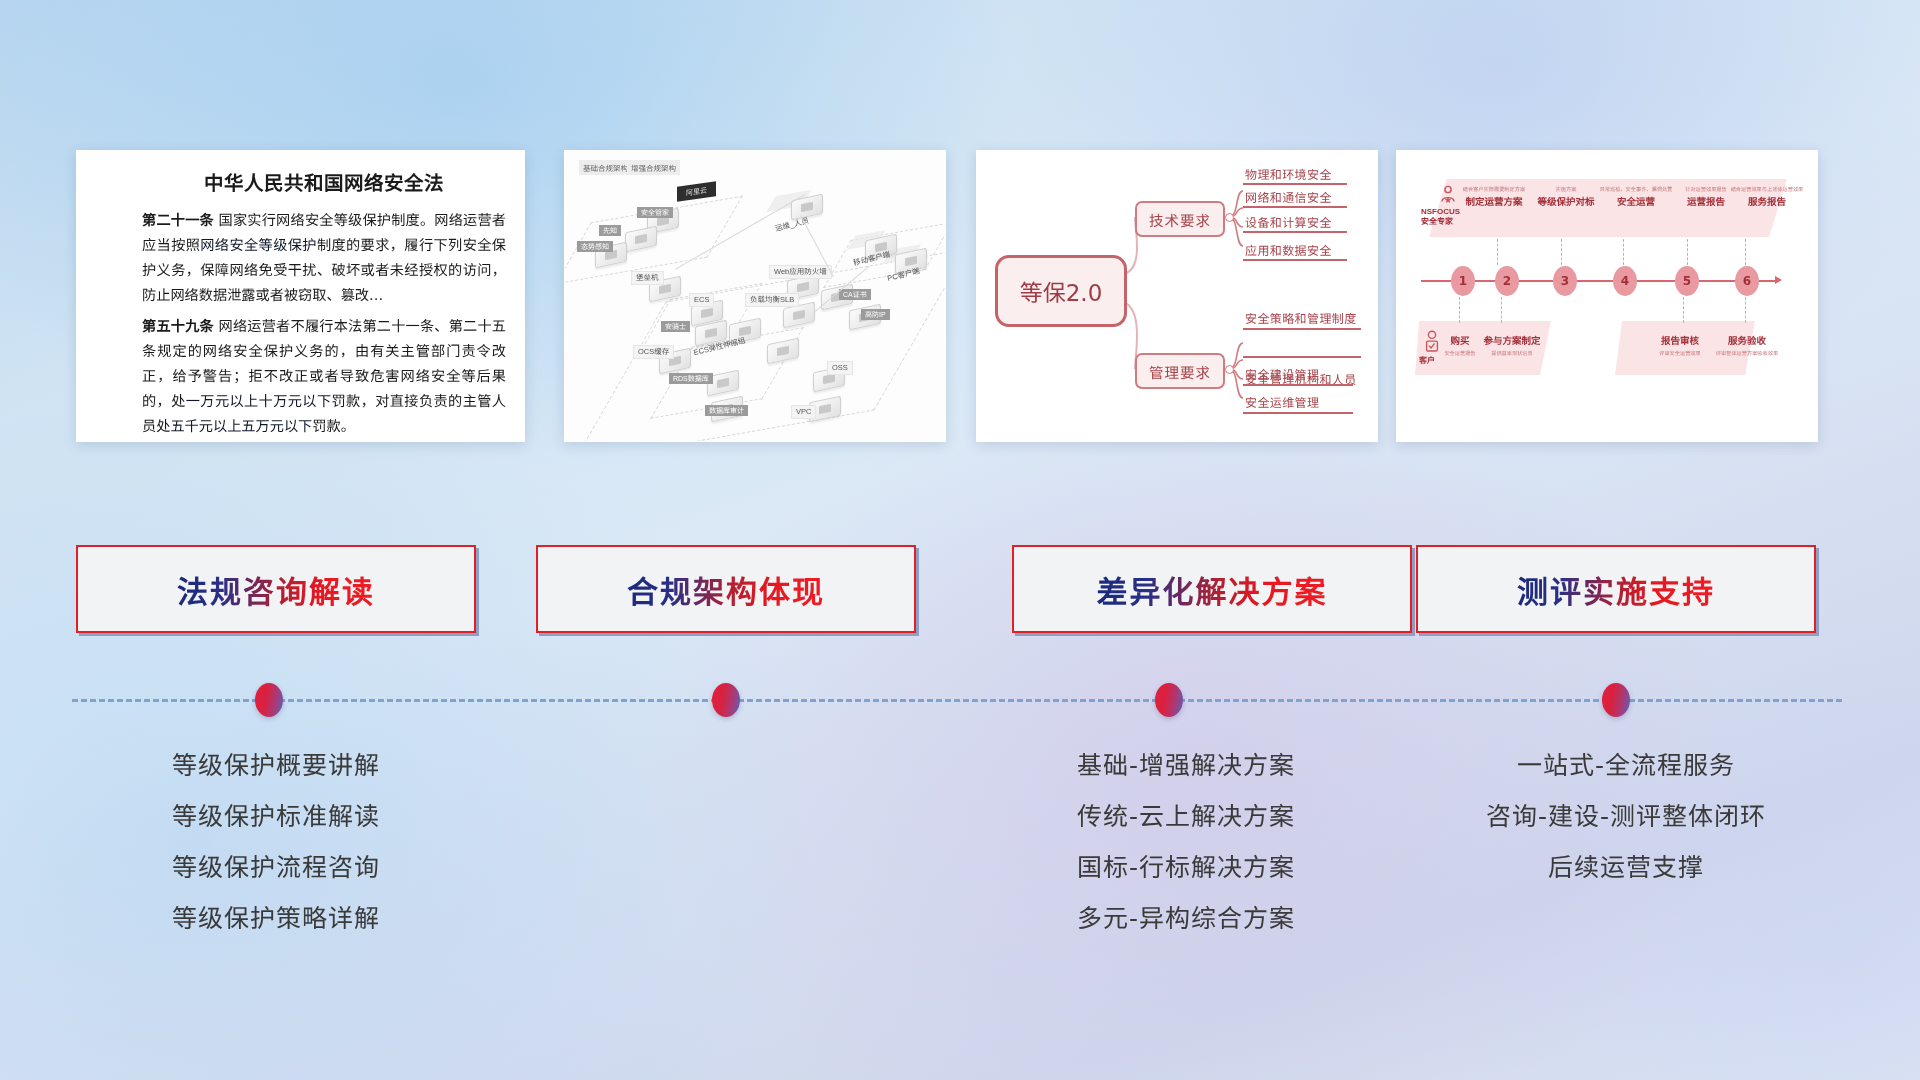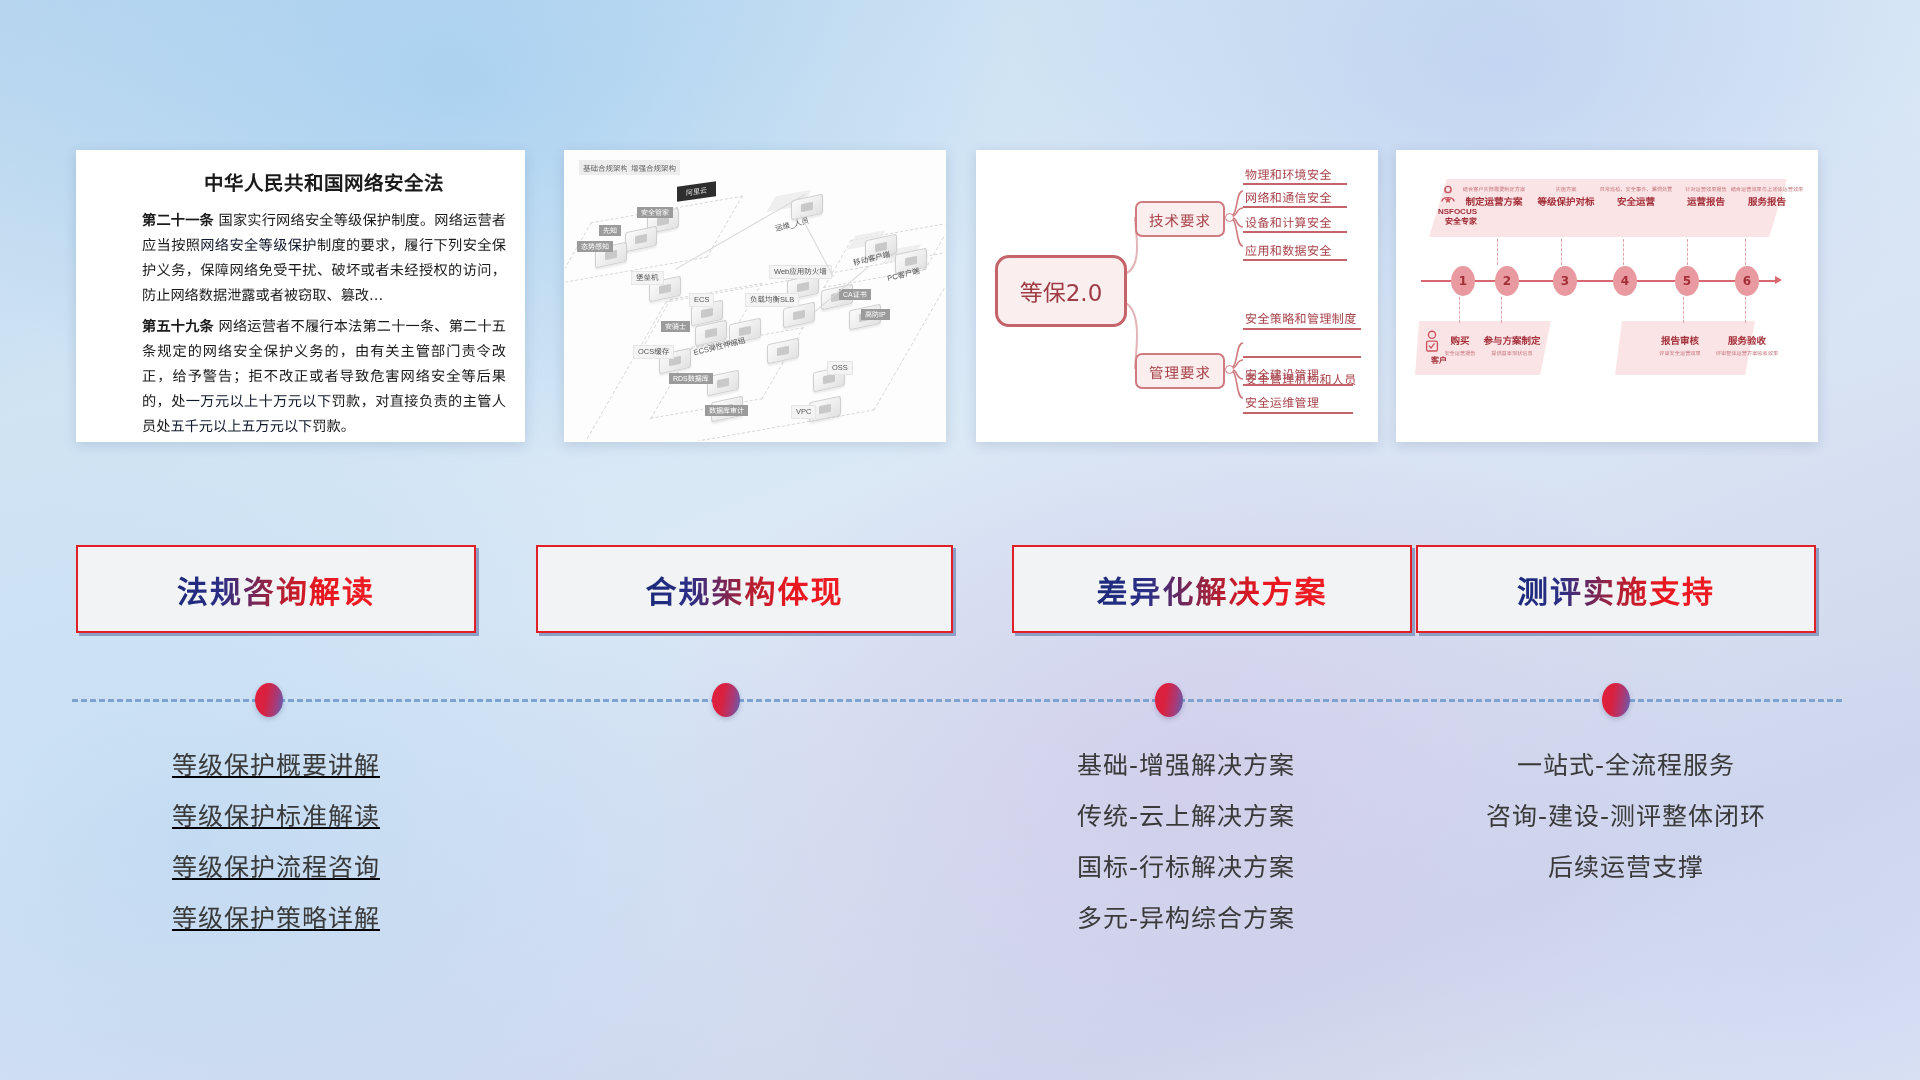--- a/index.html
+++ b/index.html
@@ -95,33 +95,33 @@
   .ops .dot{position:absolute;width:24px;height:30px;border-radius:50%;
        background:#e99aa1;color:#a32f39;font-size:12px;font-weight:bold;
        display:flex;align-items:center;justify-content:center;top:115px;
        font-family:"DejaVu Sans","Liberation Sans",sans-serif;}
   .ops .step{position:absolute;text-align:center;color:#a32f39;white-space:nowrap;}
   .ops .step .sub{font-size:5.2px;color:#c4787e;display:block;margin-bottom:2px;}
   .ops .step .ttl{font-size:9.5px;font-weight:bold;display:block;}
   .ops .bstep{position:absolute;text-align:center;color:#a32f39;white-space:nowrap;}
   .ops .bstep .ttl{font-size:9.5px;font-weight:bold;display:block;}
   .ops .bstep .sub{font-size:5.2px;color:#c4787e;display:block;margin-top:2px;}
-  .ops .actor{position:absolute;text-align:right;color:#a32f39;font-size:8px;line-height:10px;font-weight:bold;}
+  .ops .actor{position:absolute;text-align:left;color:#a32f39;font-size:8px;line-height:10px;font-weight:bold;}
   .ops .vdash{position:absolute;width:0;border-left:1px dashed #e0a4a9;}
 
   
   .titles{position:absolute;left:0;top:545px;width:1920px;height:92px;}
   .tbox{
     position:absolute;top:0;height:88px;box-sizing:border-box;
     background:#f2f3f5;border:2px solid #e11f26;
     box-shadow:3px 3px 0 0 #8d9fc4;
     display:flex;align-items:center;justify-content:center;
   }
   .tbox.t1{left:76px;width:400px;}
-  .tbox.t2{left:536px;width:417px;}
+  .tbox.t2{left:536px;width:380px;}
   .tbox.t3{left:1012px;width:400px;}
   .tbox.t4{left:1416px;width:400px;}
   .tbox span{
     font-size:31px;font-weight:bold;letter-spacing:2px;
     background:linear-gradient(90deg,#1b2a7a 0%,#2b2f86 22%,#b02033 52%,#e8171f 72%,#ef1c24 100%);
     -webkit-background-clip:text;background-clip:text;
     -webkit-text-fill-color:transparent;color:#d11a22;
     font-family:"DejaVu Sans","Liberation Sans",sans-serif;
   }
 
@@ -129,21 +129,21 @@
   .tl{position:absolute;left:0;top:660px;width:1920px;height:80px;}
   .tl .line{position:absolute;left:72px;top:39px;width:1770px;height:0;
             border-top:3px dashed #7ea3d1;}
   .tl .node{position:absolute;top:23px;width:28px;height:34px;border-radius:50%;
             background:linear-gradient(100deg,#e01f3d 0%,#d9213f 38%,#a83a77 70%,#5a63b8 100%);
             box-shadow:0 2px 5px rgba(50,60,120,.25);}
 
   
   .lists{position:absolute;left:0;top:740px;width:1920px;height:230px;}
   .col{position:absolute;top:0;text-align:center;}
-  .col.l1{left:76px;width:400px;text-decoration:underline;}
+  .col.l1{left:76px;width:400px;}
   .col.l2{left:516px;width:420px;}
   .col.l3{left:976px;width:420px;}
   .col.l4{left:1416px;width:420px;}
   .col .it{
     font-size:25px;color:#3a3a3a;line-height:51px;letter-spacing:1px;
     font-family:"DejaVu Sans","Liberation Sans",sans-serif;white-space:nowrap;
   }
 </style>
 </head>
 <body>

